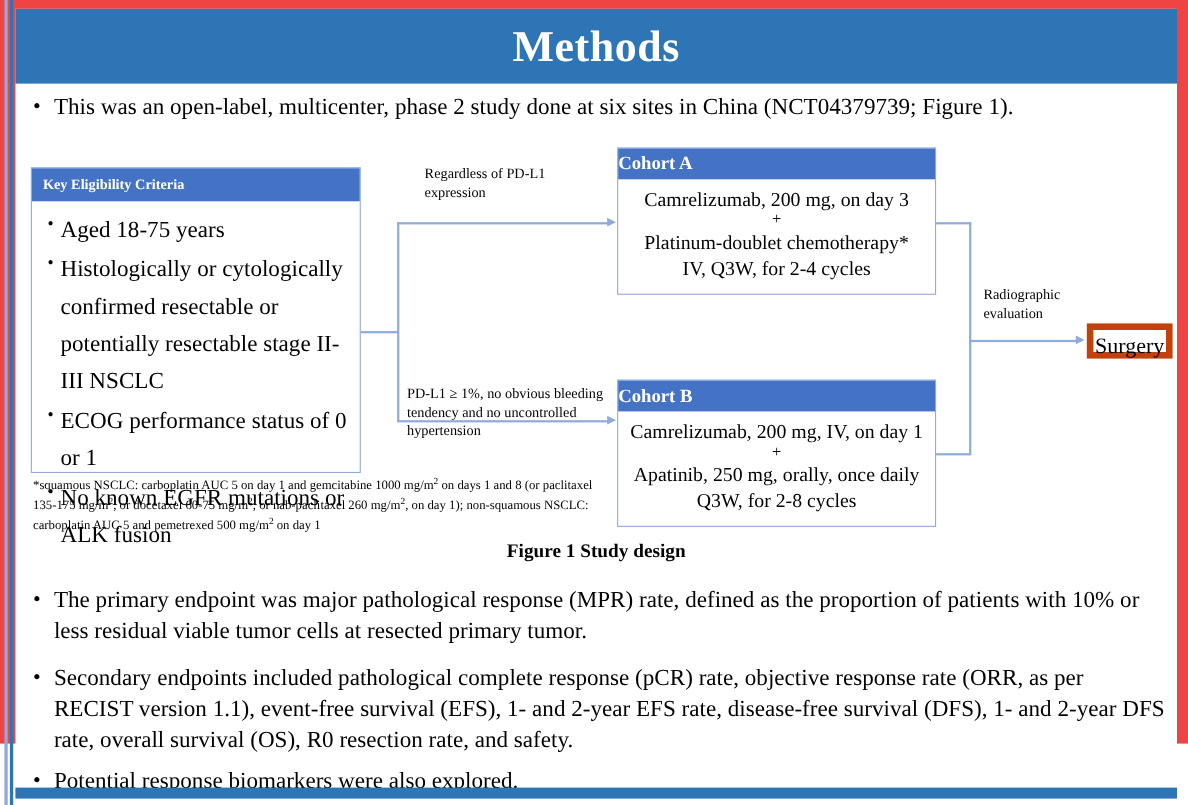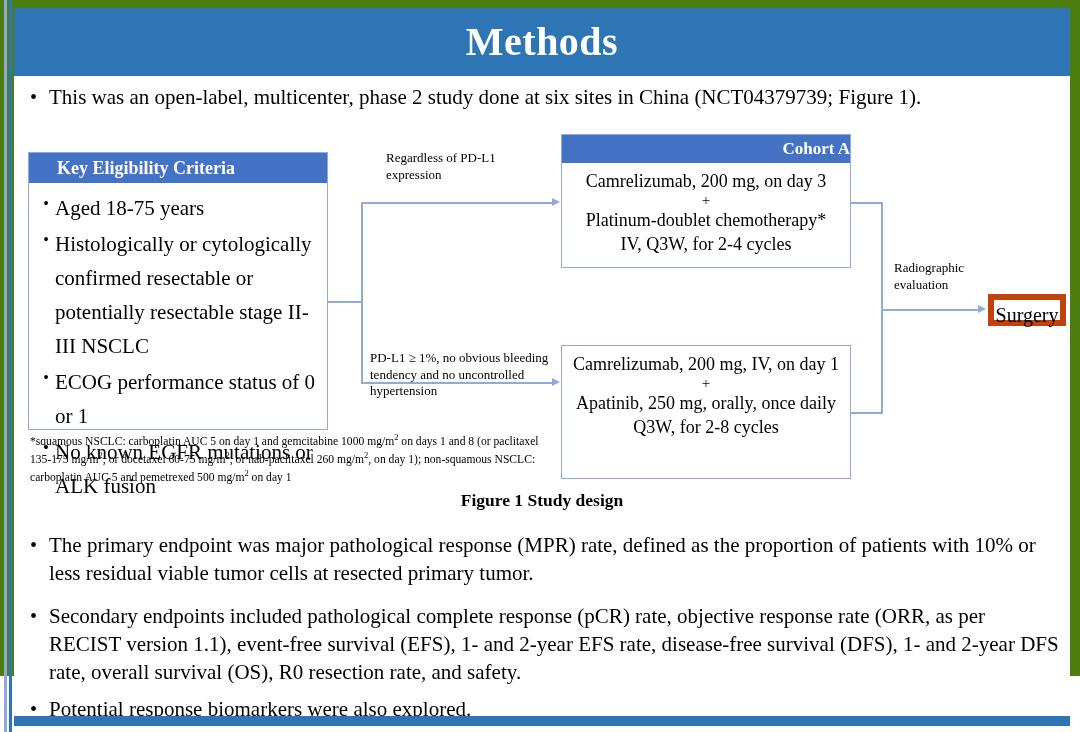--- a/index.html
+++ b/index.html
@@ -12,21 +12,21 @@
     height: 732px;
     font-family: "Liberation Serif", "DejaVu Serif", serif;
     overflow: hidden;
   }
 
   
   #slide {
     position: relative;
     width: 1080px;
     height: 676px;
-    background: #4d7c0f;
+    background: #ef4444;
     box-sizing: border-box;
   }
   .frame-stripe {
     position: absolute;
     background: #8FAADC;
   }
   .frame-stripe.inner { background: #2E75B6; }
 
   #canvas {
     position: absolute;
@@ -100,30 +100,29 @@
     position: absolute;
     box-sizing: border-box;
     background: #ffffff;
     border: 1px solid #8FAADC;
   }
   .box-header {
     background: #4472C4;
     color: #ffffff;
     font-weight: bold;
     font-size: 17px;
-    text-align: right;
+    text-align: left;
     line-height: 28px;
     height: 28px;
     box-sizing: border-box;
-    padding-left: 19px;
   }
   .box-header.left-aligned {
     text-align: left;
-    padding-left: 28px;
-    font-size: 18px;
+    padding-left: 10px;
+    font-size: 13px;
     height: 30px;
     line-height: 30px;
   }
   .box-body {
     padding: 6px 8px 6px 8px;
     box-sizing: border-box;
   }
 
   
   #eligibility-box {
@@ -291,20 +290,21 @@
         <div class="box-header">Cohort A</div>
         <div class="box-body cohort-body">
           <span class="ln">Camrelizumab, 200 mg, on day 3</span>
           <span class="plus">+</span>
           <span class="ln">Platinum-doublet chemotherapy*</span>
           <span class="ln">IV, Q3W, for 2-4 cycles</span>
         </div>
       </div>
 
       <div class="box" id="cohort-b-box">
+        <div class="box-header">Cohort B</div>
         <div class="box-body cohort-body">
           <span class="ln">Camrelizumab, 200 mg, IV, on day 1</span>
           <span class="plus">+</span>
           <span class="ln">Apatinib, 250 mg, orally, once daily</span>
           <span class="ln">Q3W, for 2-8 cycles</span>
         </div>
       </div>
 
       <div class="line h" style="left:837px; top:82px; width:32px;"></div>
       <div class="line h" style="left:837px; top:292px; width:32px;"></div>

